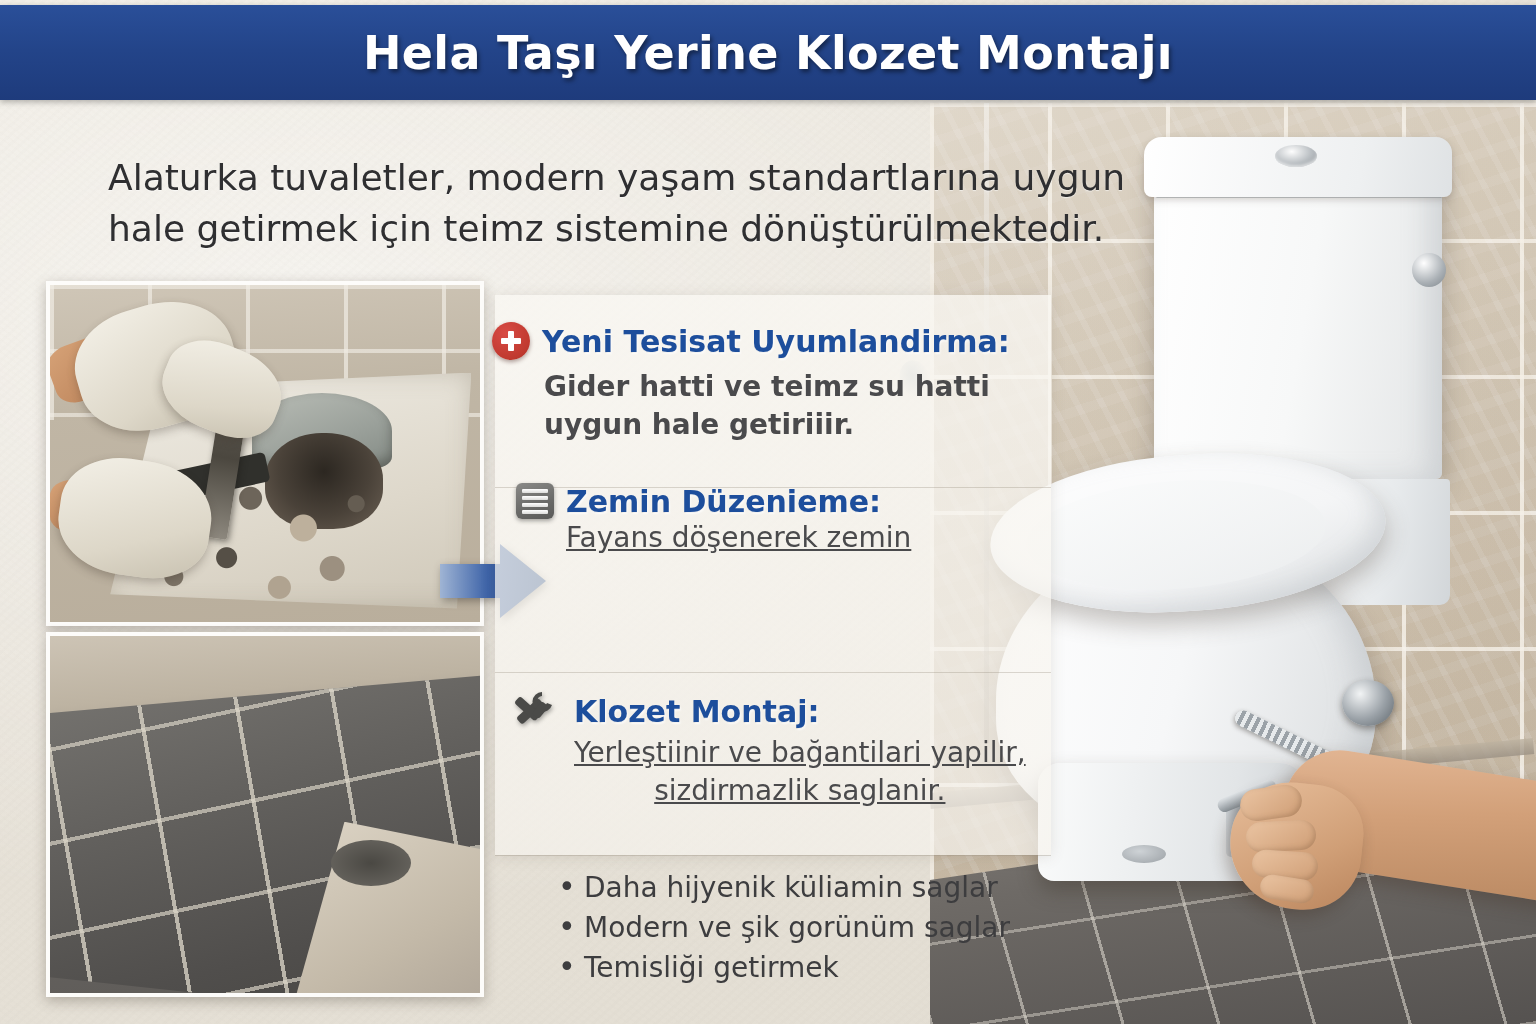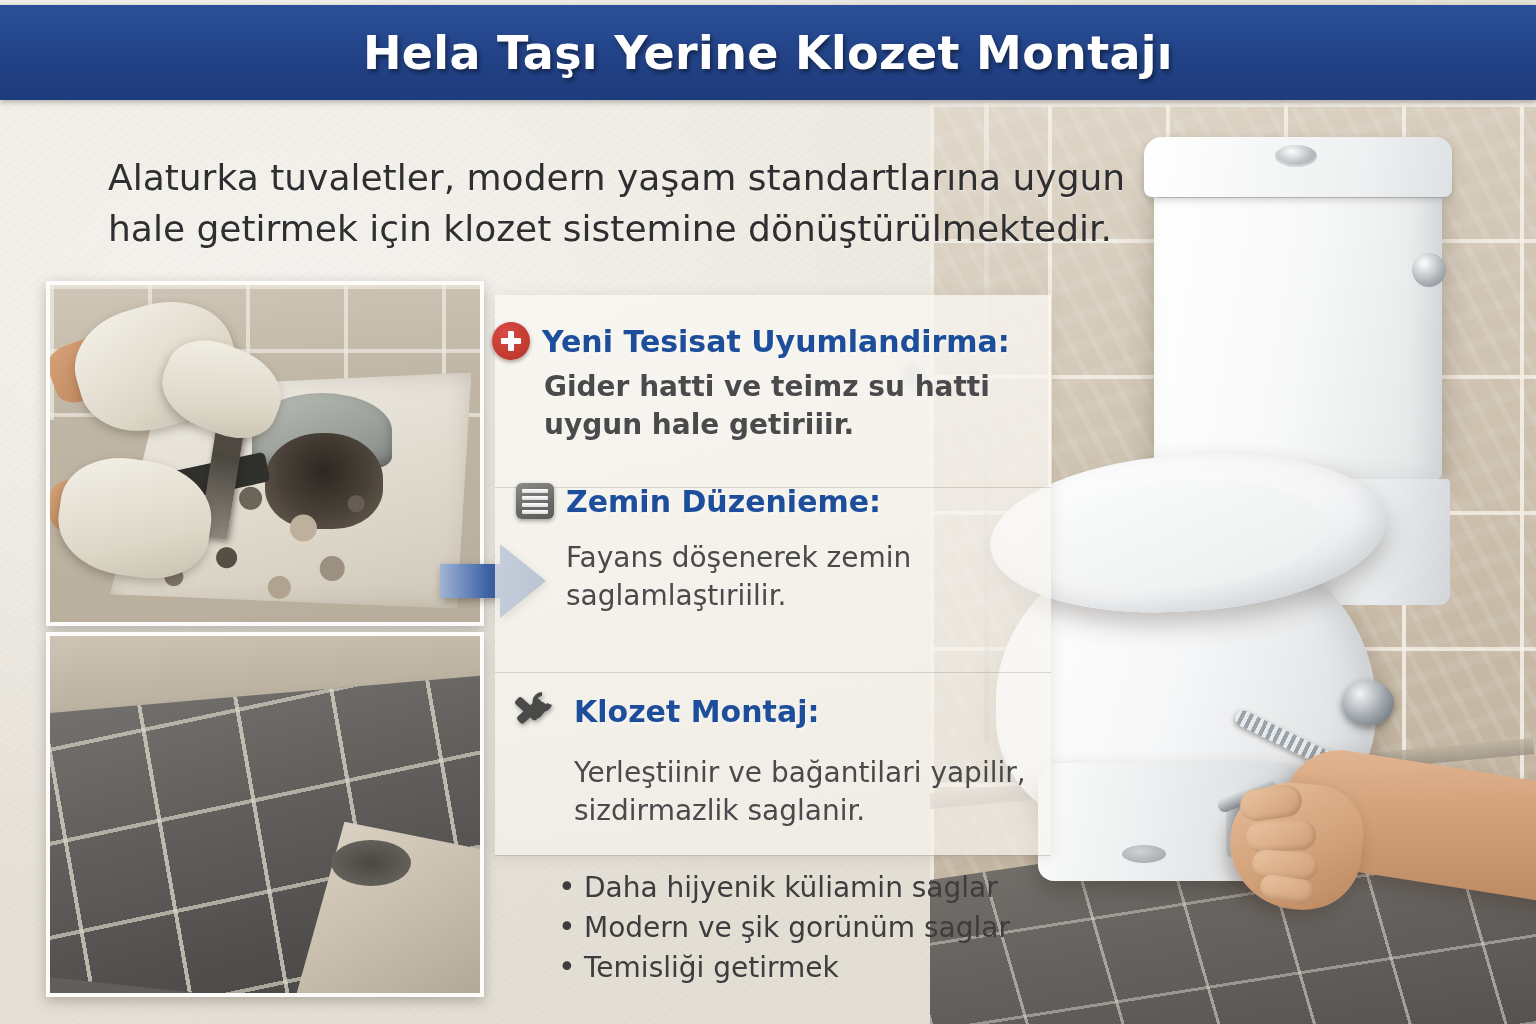--- a/index.html
+++ b/index.html
@@ -379,24 +379,24 @@
     font-size:28px;line-height:1.42;color:#3d3d3f;
     font-family:"DejaVu Sans", sans-serif;
     white-space:nowrap;padding-left:34px;position:relative;
   }
   .adv-list li::before{
     content:"•";position:absolute;left:8px;top:-2px;font-size:30px;color:#3d3d3f;
   }
 
   .blk1{left:492px;top:322px;}
   .blk2{left:516px;top:483px;}
-  .blk3{left:512px;top:688px;}
+  .blk3{left:512px;top:688px;text-align:center;}
   .blk4{left:516px;top:862px;}
   .blk3 .blk-title{margin-left:2px;}
-  .blk2 .blk-body, .blk3 .blk-body{margin-top:20px;}
+  .blk2 .blk-body, .blk3 .blk-body{margin-top:0;text-decoration:underline;}
   .blk1 .blk-body{margin-left:52px;font-weight:bold;}
   .blk2 .blk-body{margin-left:50px;}
   .blk3 .blk-body{margin-left:62px;}
   .blk4 .adv-list{margin-left:34px;}
 
   
   .smudge{
     position:absolute;left:900px;top:360px;width:30px;height:38px;
     background:radial-gradient(ellipse at 45% 40%, rgba(150,165,175,.55), rgba(150,165,175,0) 70%);
     border-radius:50%;transform:rotate(-18deg);
@@ -444,21 +444,21 @@
   </div>
 
   <div class="smudge"></div>
 
   <div class="banner">
     <div class="banner-title">Hela Taşı Yerine Klozet Montajı</div>
   </div>
 
   <div class="intro">
     <div>Alaturka tuvaletler, modern yaşam standartlarına uygun</div>
-    <div>hale getirmek için klozet sistemine dönüştürülmektedir.</div>
+    <div>hale getirmek için teimz sistemine dönüştürülmektedir.</div>
   </div>
 
   <div class="photo photo-demo">
     <div class="demo-wall"></div>
     <div class="squat-slab"></div>
     <div class="squat-rim"></div>
     <div class="squat-hole"></div>
     <div class="rubble"></div>
     <div class="hammer"></div>
     <div class="chisel"></div>
@@ -510,21 +510,20 @@
       <span class="icon icon-list">
         <i></i>
           <i></i>
           <i></i>
           <i></i>
       </span>
       <span class="blk-title">Zemin Düzenieme:</span>
     </div>
     <div class="blk-body">
       <div>Fayans döşenerek zemin</div>
-      <div>saglamlaştıriilir.</div>
     </div>
   </div>
 
   <div class="blk blk3">
     <div class="blk-head">
       <span class="icon icon-tools">
         <svg width="48" height="46" viewBox="0 0 48 46" xmlns="http://www.w3.org/2000/svg">
           <g fill="#4a4a48">
             <rect x="4" y="30" width="30" height="9" rx="3" transform="rotate(-42 4 30)"></rect>
             <rect x="8" y="8" width="28" height="9" rx="3" transform="rotate(42 8 8)"></rect>

